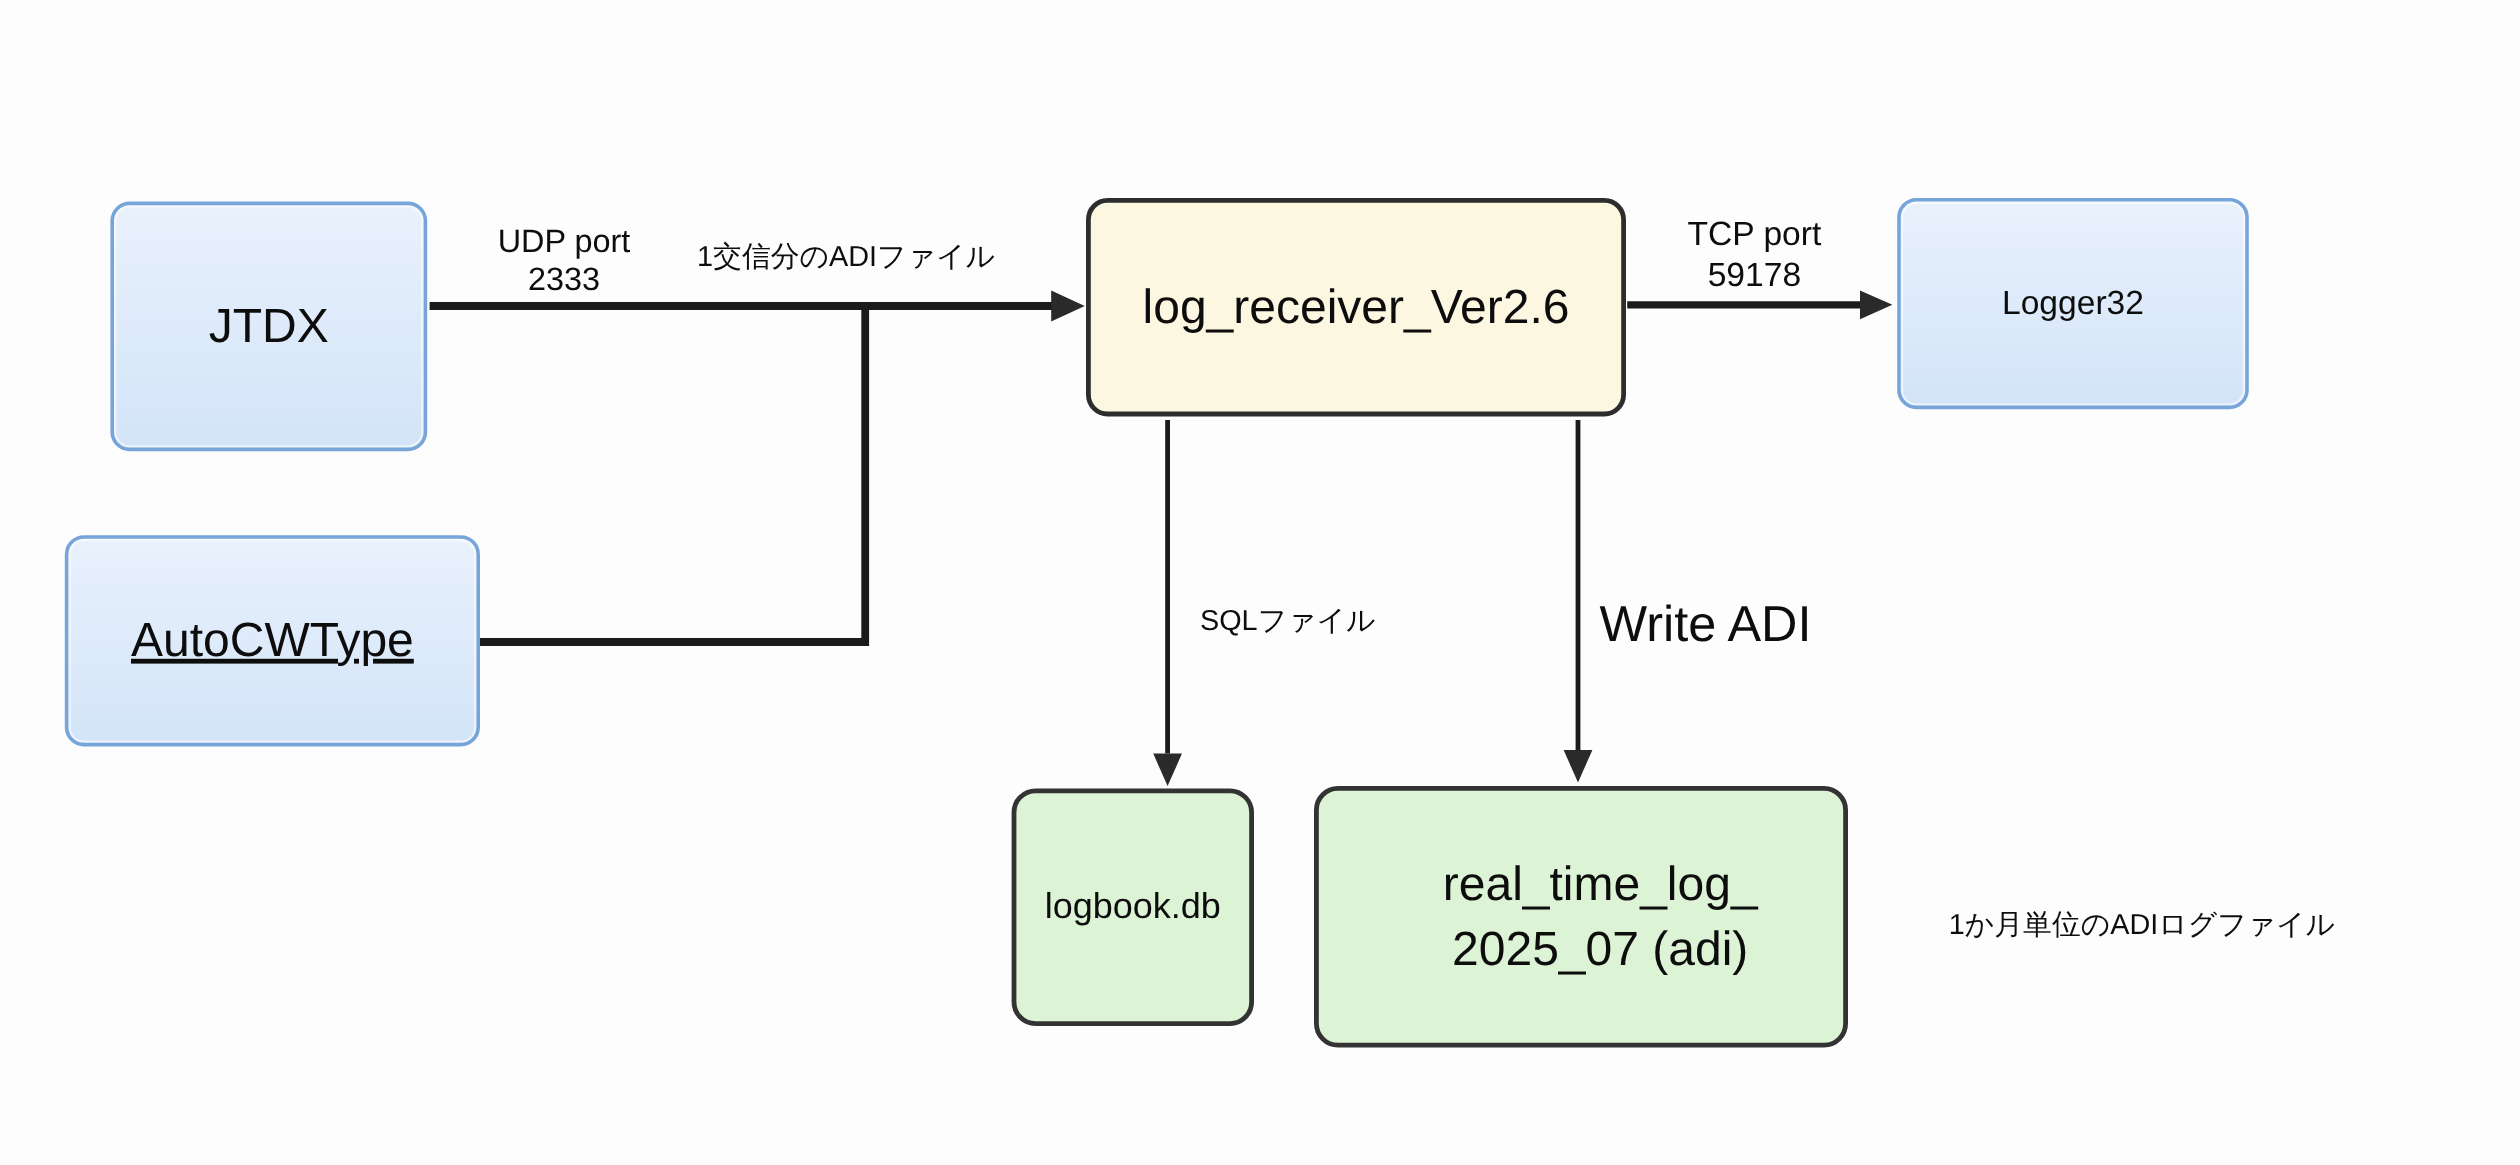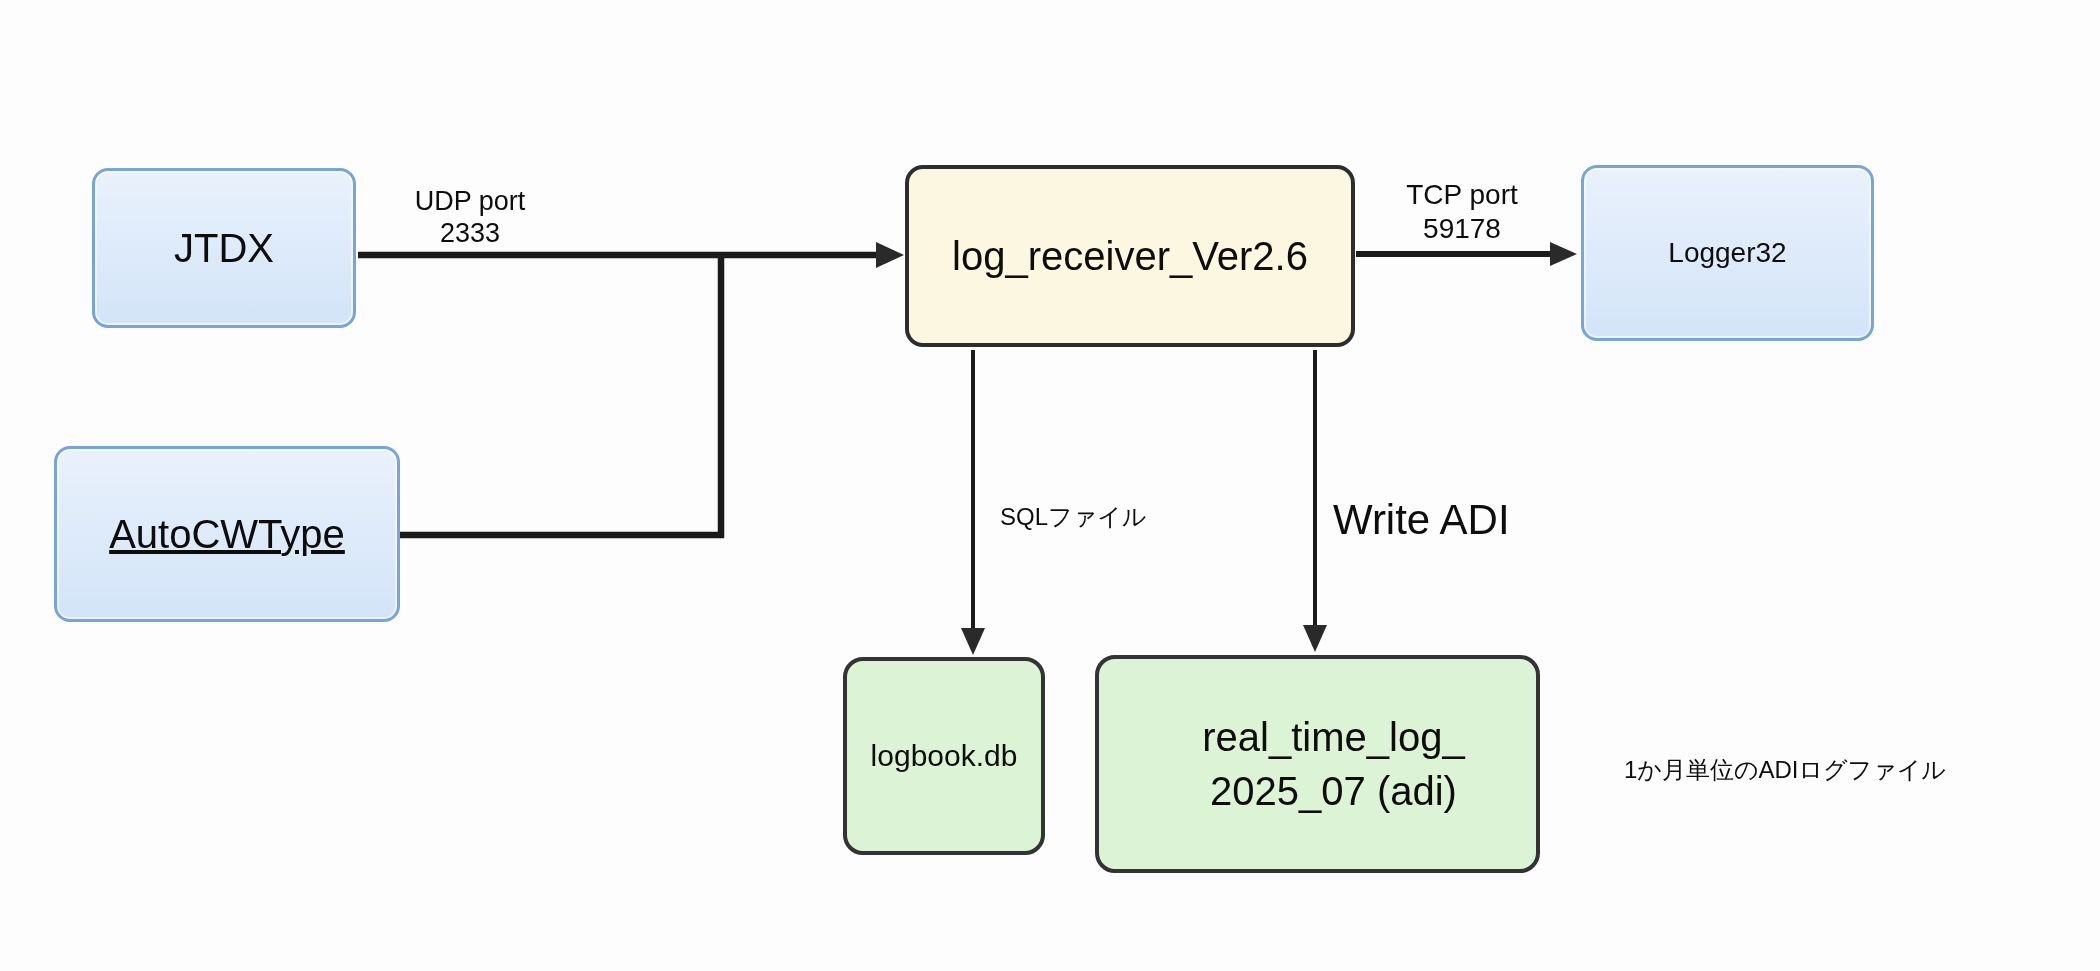--- a/index.html
+++ b/index.html
@@ -38,21 +38,21 @@
   .node-yellow{
     background:var(--node-yellow-fill);
     border:4px solid var(--node-yellow-border);
     border-radius:18px;
   }
   .node-green{
     background:var(--node-green-fill);
     border:4px solid var(--node-green-border);
     border-radius:20px;
   }
-  #node-jtdx     {left:92px;  top:168px; width:264px; height:160px; font-size:40px;}
+  #node-jtdx     {left:92px;  top:168px; width:264px; height:208px; font-size:40px;}
   #node-autocw   {left:54px;  top:446px; width:346px; height:176px; font-size:40px;text-decoration:underline;}
   #node-receiver {left:905px; top:165px; width:450px; height:182px; font-size:40px;}
   #node-logger32 {left:1581px;top:165px; width:293px; height:176px; font-size:28px;}
   #node-logbook  {left:843px; top:657px; width:202px; height:198px; font-size:30px;}
   #node-realtime {left:1095px;top:655px; width:445px; height:218px; font-size:40px; line-height:1.35;padding-left:32px;}
 
   .edge-label{
     position:absolute;
     white-space:nowrap;
     color:var(--text);
@@ -115,20 +115,21 @@
       <span>real_time_log_</span><br>
       <span>2025_07 (adi)</span>
     </span>
   </div>
 
   <div class="edge-label stack" id="label-udp">
     <span>UDP port</span>
     <span>2333</span>
   </div>
 
+  <div class="edge-label" id="label-adi">1交信分のADIファイル</div>
 
   <div class="edge-label stack" id="label-tcp">
     <span>TCP port</span>
     <span>59178</span>
   </div>
 
   <div class="edge-label" id="label-sql">SQLファイル</div>
 
   <div class="edge-label" id="label-wadi">Write ADI</div>
 

